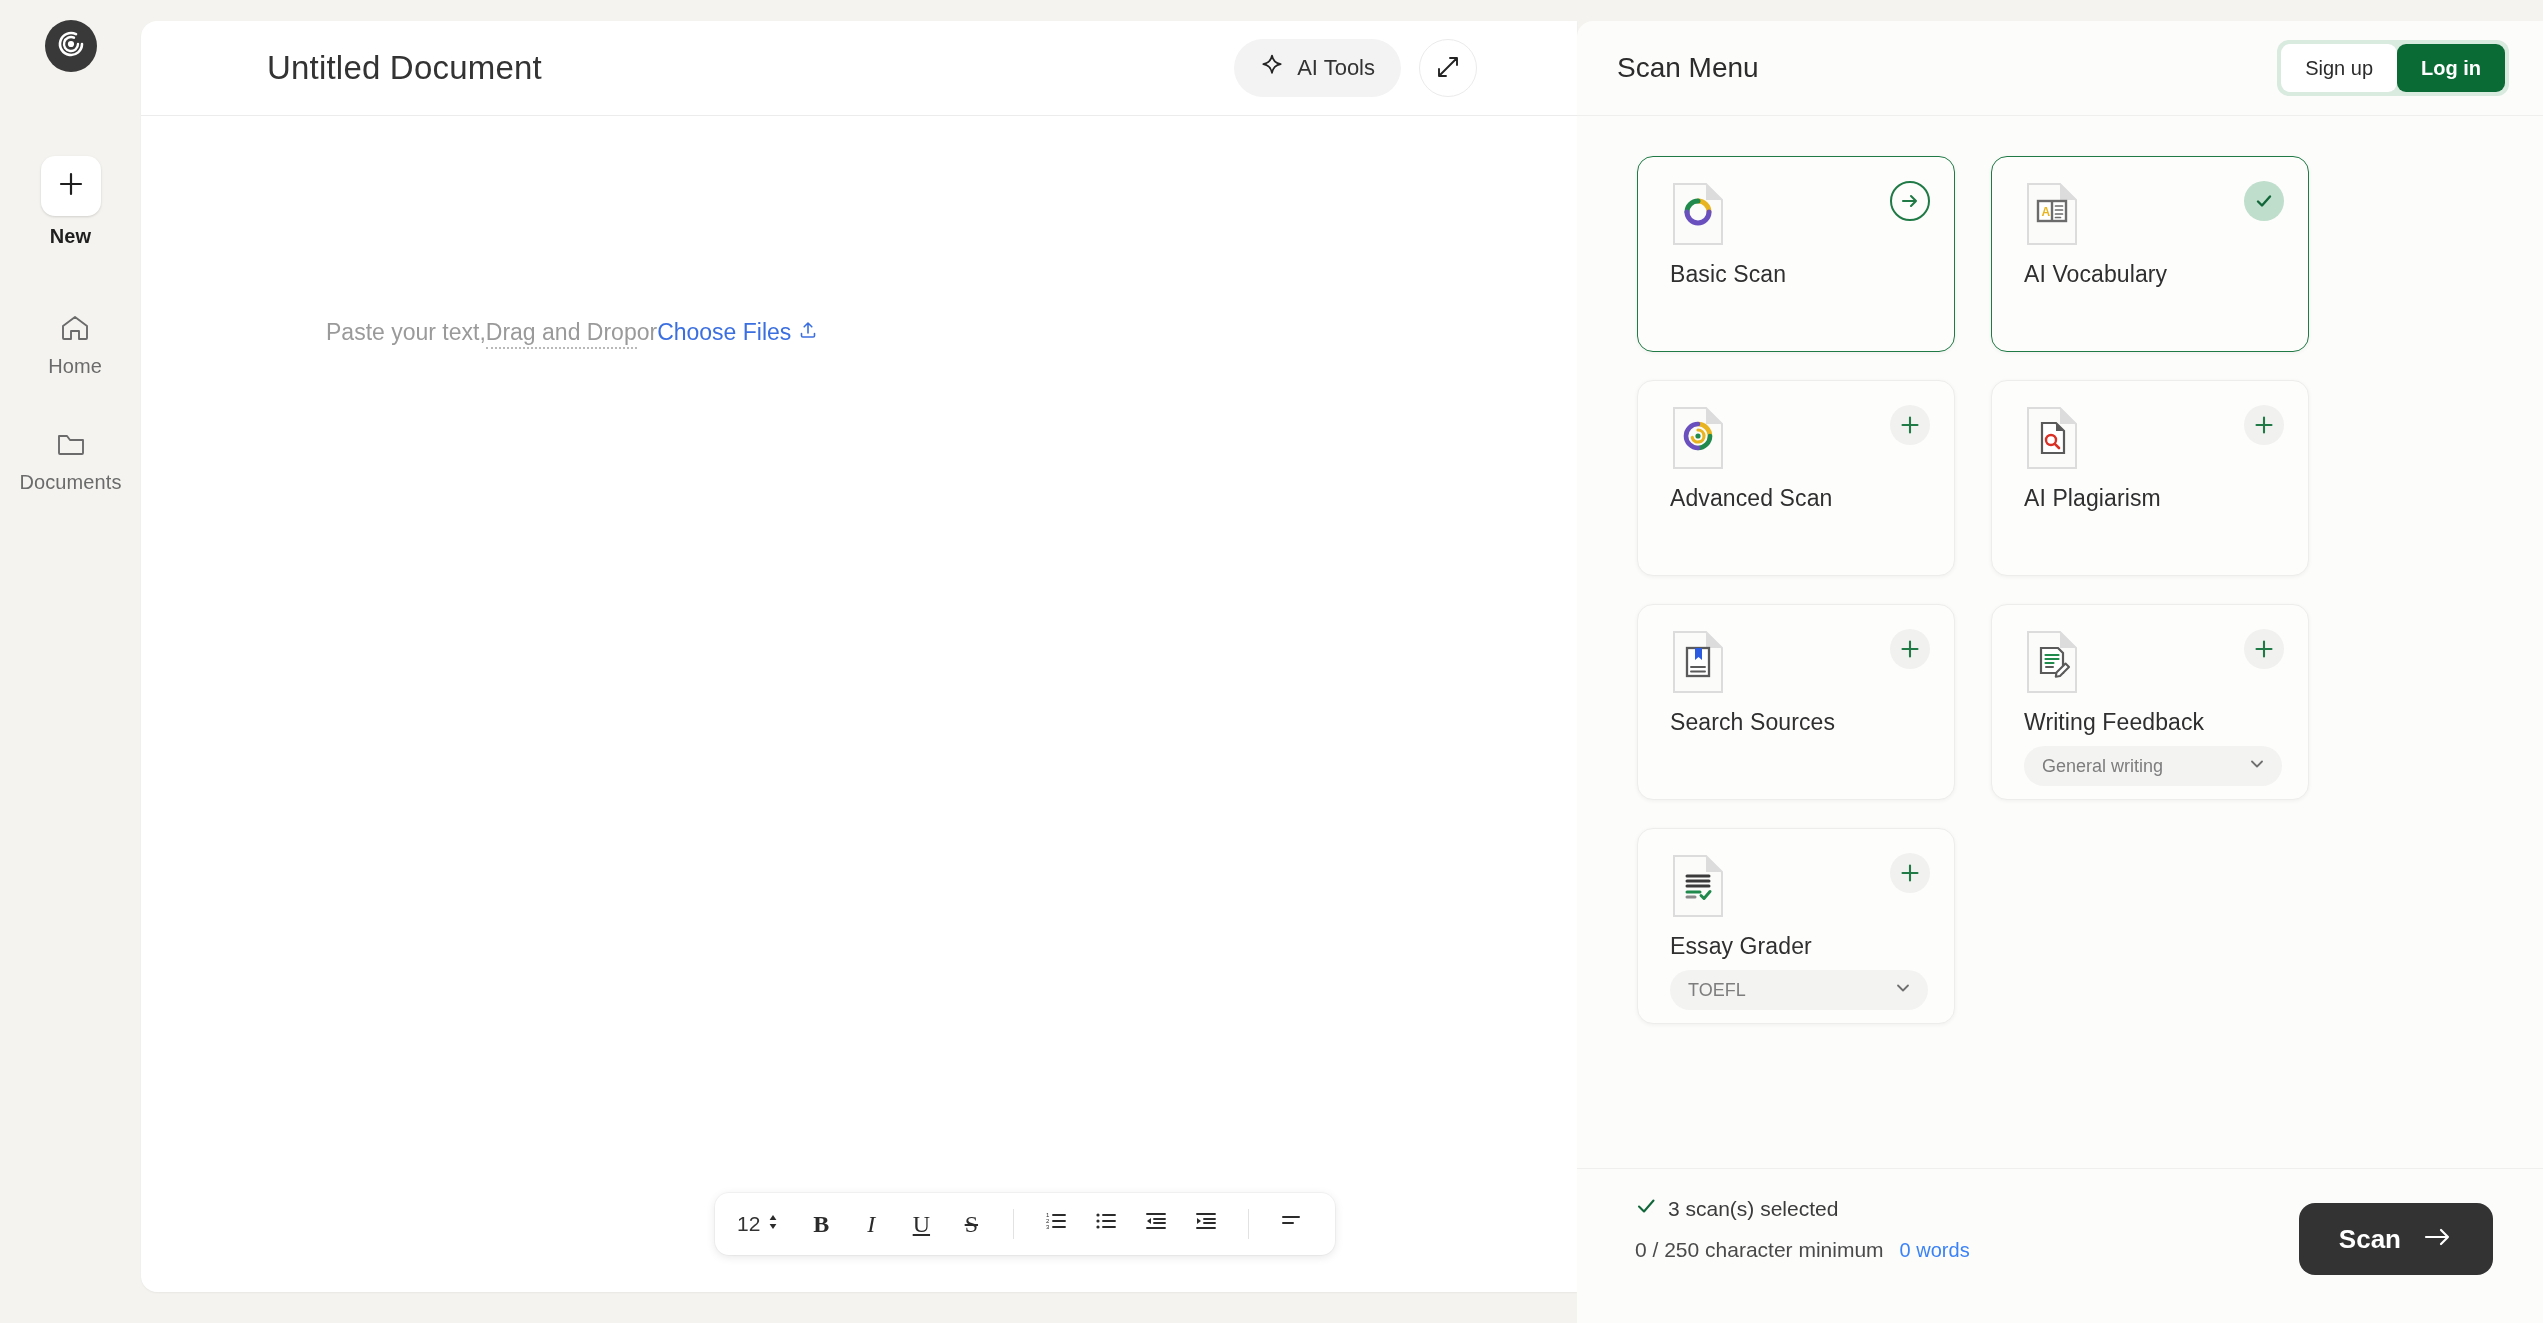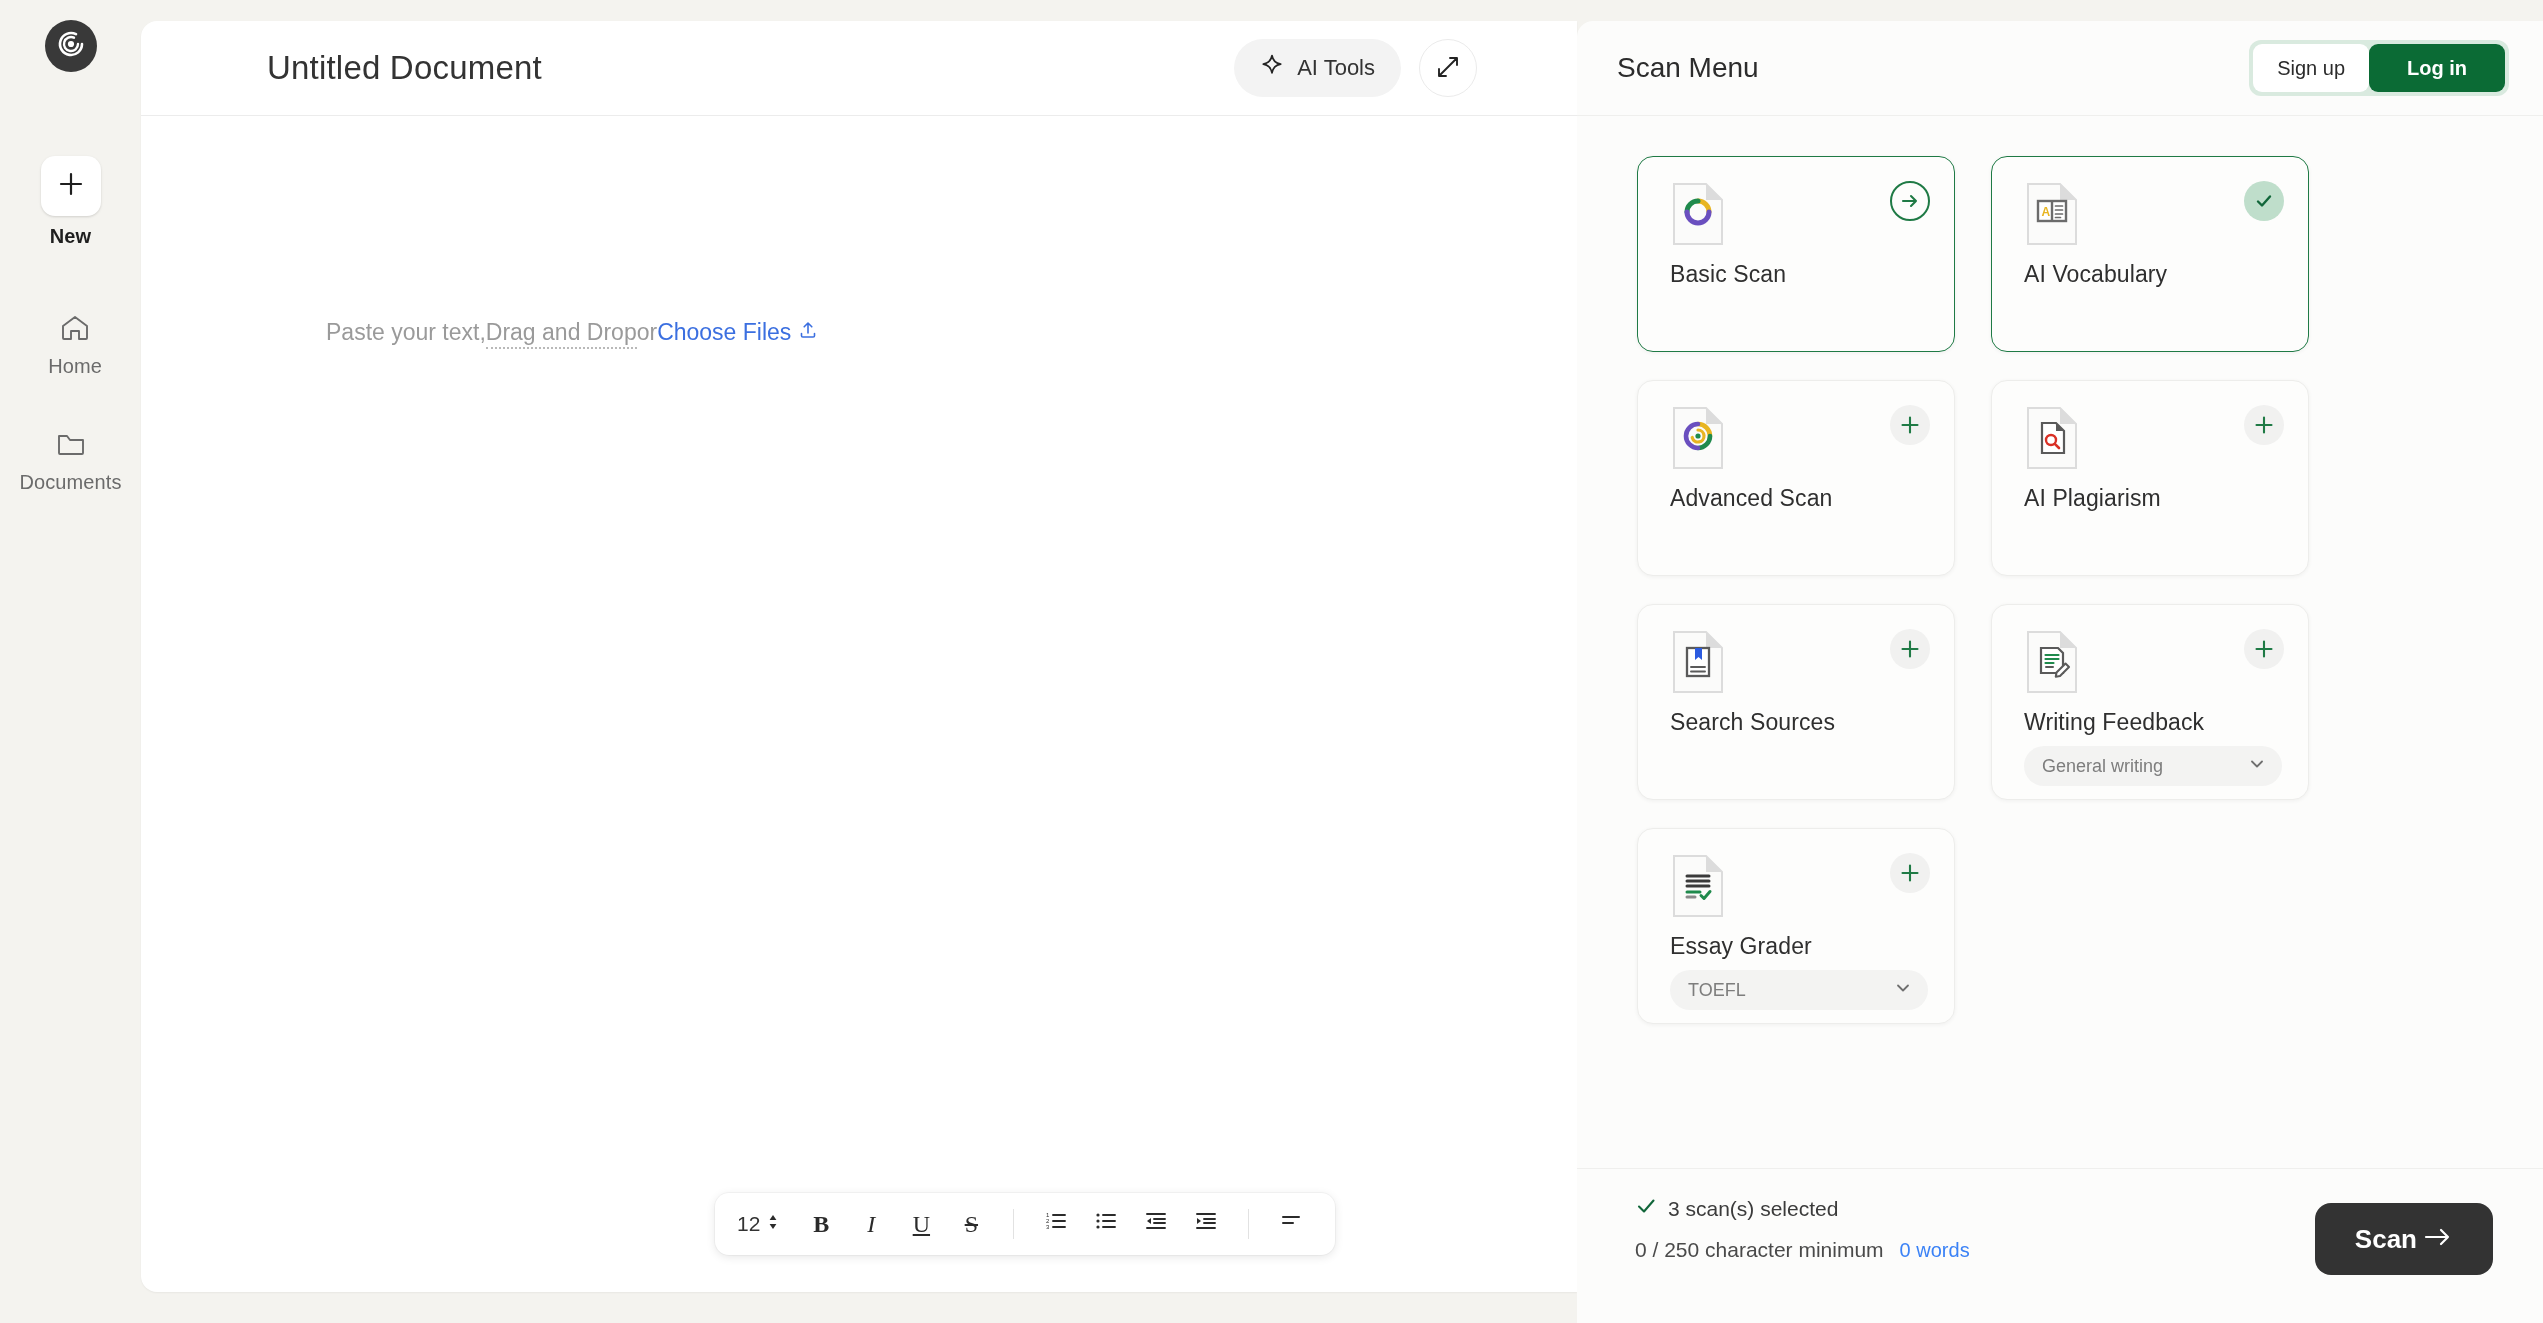--- a/index.html
+++ b/index.html
@@ -105,21 +105,21 @@
   .auth-group {
     display: flex; align-items: center; gap: 0; background: #D9EADF;
     padding: 4px; border-radius: 12px;
   }
   .btn-signup {
     height: 48px; padding: 0 24px; border-radius: 9px; background: #ffffff;
     border: none; cursor: pointer; font-size: 20px; color: #2b2b2b;
     font-family: "Liberation Sans", sans-serif;
   }
   .btn-login {
-    height: 48px; padding: 0 38px; border-radius: 9px; background: #0B6B35;
+    height: 48px; padding: 0 24px; border-radius: 9px; background: #0B6B35;
     border: none; cursor: pointer; font-size: 20px; color: #ffffff; font-weight: 700;
     font-family: "Liberation Sans", sans-serif;
   }
 
   .cards-scroll { height: 1052px; padding: 40px 40px 0 60px; overflow: hidden; }
   .cards-grid {
     display: grid; grid-template-columns: 318px 318px; gap: 28px 36px;
   }
   .scan-card {
     position: relative; height: 196px; border-radius: 16px; background: #FDFDFC;
@@ -154,21 +154,21 @@
     display: flex; justify-content: space-between; align-items: flex-start;
   }
   .foot-left { display: flex; flex-direction: column; gap: 16px; }
   .foot-sel { display: flex; align-items: center; gap: 11px; font-size: 21px; color: #3b3b3b; }
   .foot-counts { display: flex; align-items: baseline; gap: 16px; }
   .foot-counts .chars { font-size: 21px; color: #4a4a4a; }
   .foot-counts .words { font-size: 20px; color: #3b82f6; }
   .scan-btn {
     margin-top: 8px; height: 72px; padding: 0 40px; border-radius: 16px;
     background: #333333; border: none; cursor: pointer; color: #fff;
-    display: flex; align-items: center; gap: 6px;
+    display: flex; align-items: center; gap: 22px;
     font-size: 26px; font-weight: 700; font-family: "Liberation Sans", sans-serif;
   }
 </style>
 </head>
 <body>
 
 <div class="app">
 
   <div class="sidebar">
     <div class="logo">

